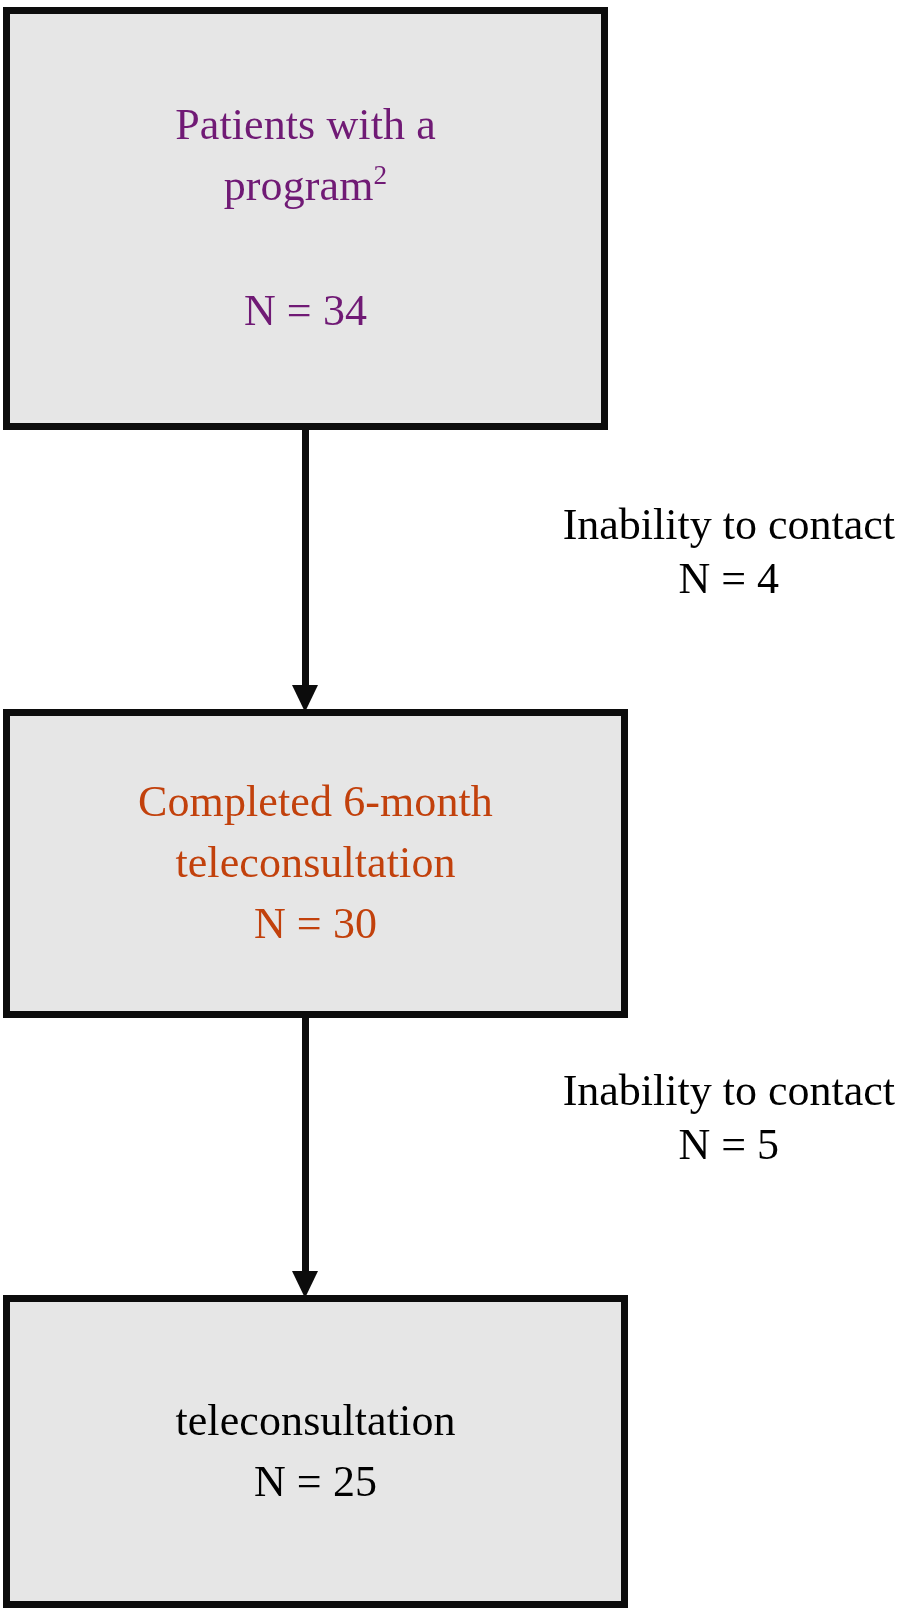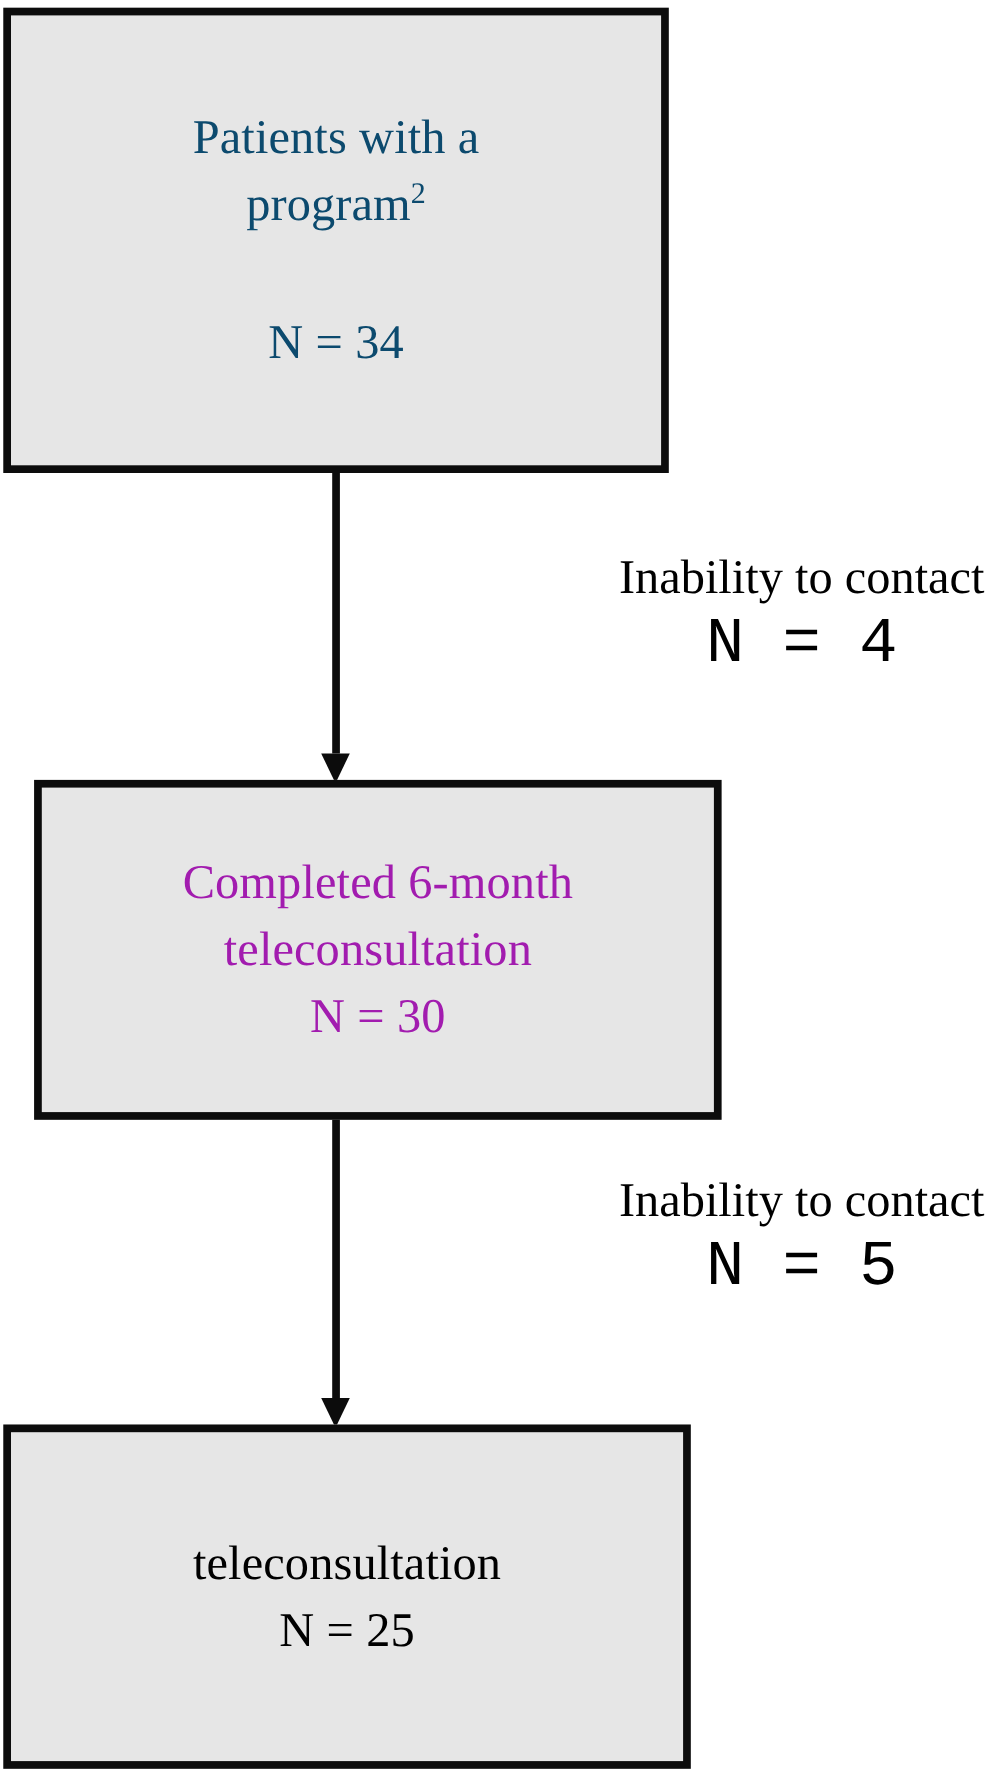--- a/index.html
+++ b/index.html
@@ -111,49 +111,48 @@
     text-align: center;
     white-space: nowrap;
   }
   .edge-label .label-reason {
     display: block;
     font-size: 44px;
     line-height: 1.22;
   }
   .edge-label .label-count {
     display: block;
-    font-size: 58px;
+    font-size: 44px;
     line-height: 1.22;
-    font-family: Liberation Mono, monospace;
   }
   #edge-label-1 { top: 498px; }
   #edge-label-2 { top: 1064px; }
 </style>
 </head>
 <body>
 
 <div id="flowchart" style="background: rgb(255, 255, 255);">
 
-  <div class="node-box" id="box-enrolled" style="background: rgb(230, 230, 230); border-color: rgb(12, 12, 12); color: #0c4a6e;">
+  <div class="node-box" id="box-enrolled" style="background: rgb(230, 230, 230); border-color: rgb(12, 12, 12); color: #701a75;">
     <span class="line">Patients with a</span>
     <span class="line"><span>program</span><sup>2</sup></span>
     <span class="line spacer-above">N = 34</span>
   </div>
 
   <div class="arrow" id="arrow-1">
     <div class="stem" style="background: rgb(12, 12, 12);"></div>
     <div class="head" style="border-top-color: rgb(12, 12, 12);"></div>
   </div>
 
   <div class="edge-label" id="edge-label-1" style="color: rgb(0, 0, 0);">
     <span class="label-reason">Inability to contact</span>
     <span class="label-count">N = 4</span>
   </div>
 
-  <div class="node-box" id="box-6month" style="background: rgb(230, 230, 230); border-color: rgb(12, 12, 12); color: #a21caf; margin-left: 28px;">
+  <div class="node-box" id="box-6month" style="background: rgb(230, 230, 230); border-color: rgb(12, 12, 12); color: #c2410c;">
     <span class="line">Completed 6-month</span>
     <span class="line">teleconsultation</span>
     <span class="line">N = 30</span>
   </div>
 
   <div class="arrow" id="arrow-2">
     <div class="stem" style="background: rgb(12, 12, 12);"></div>
     <div class="head" style="border-top-color: rgb(12, 12, 12);"></div>
   </div>
 

